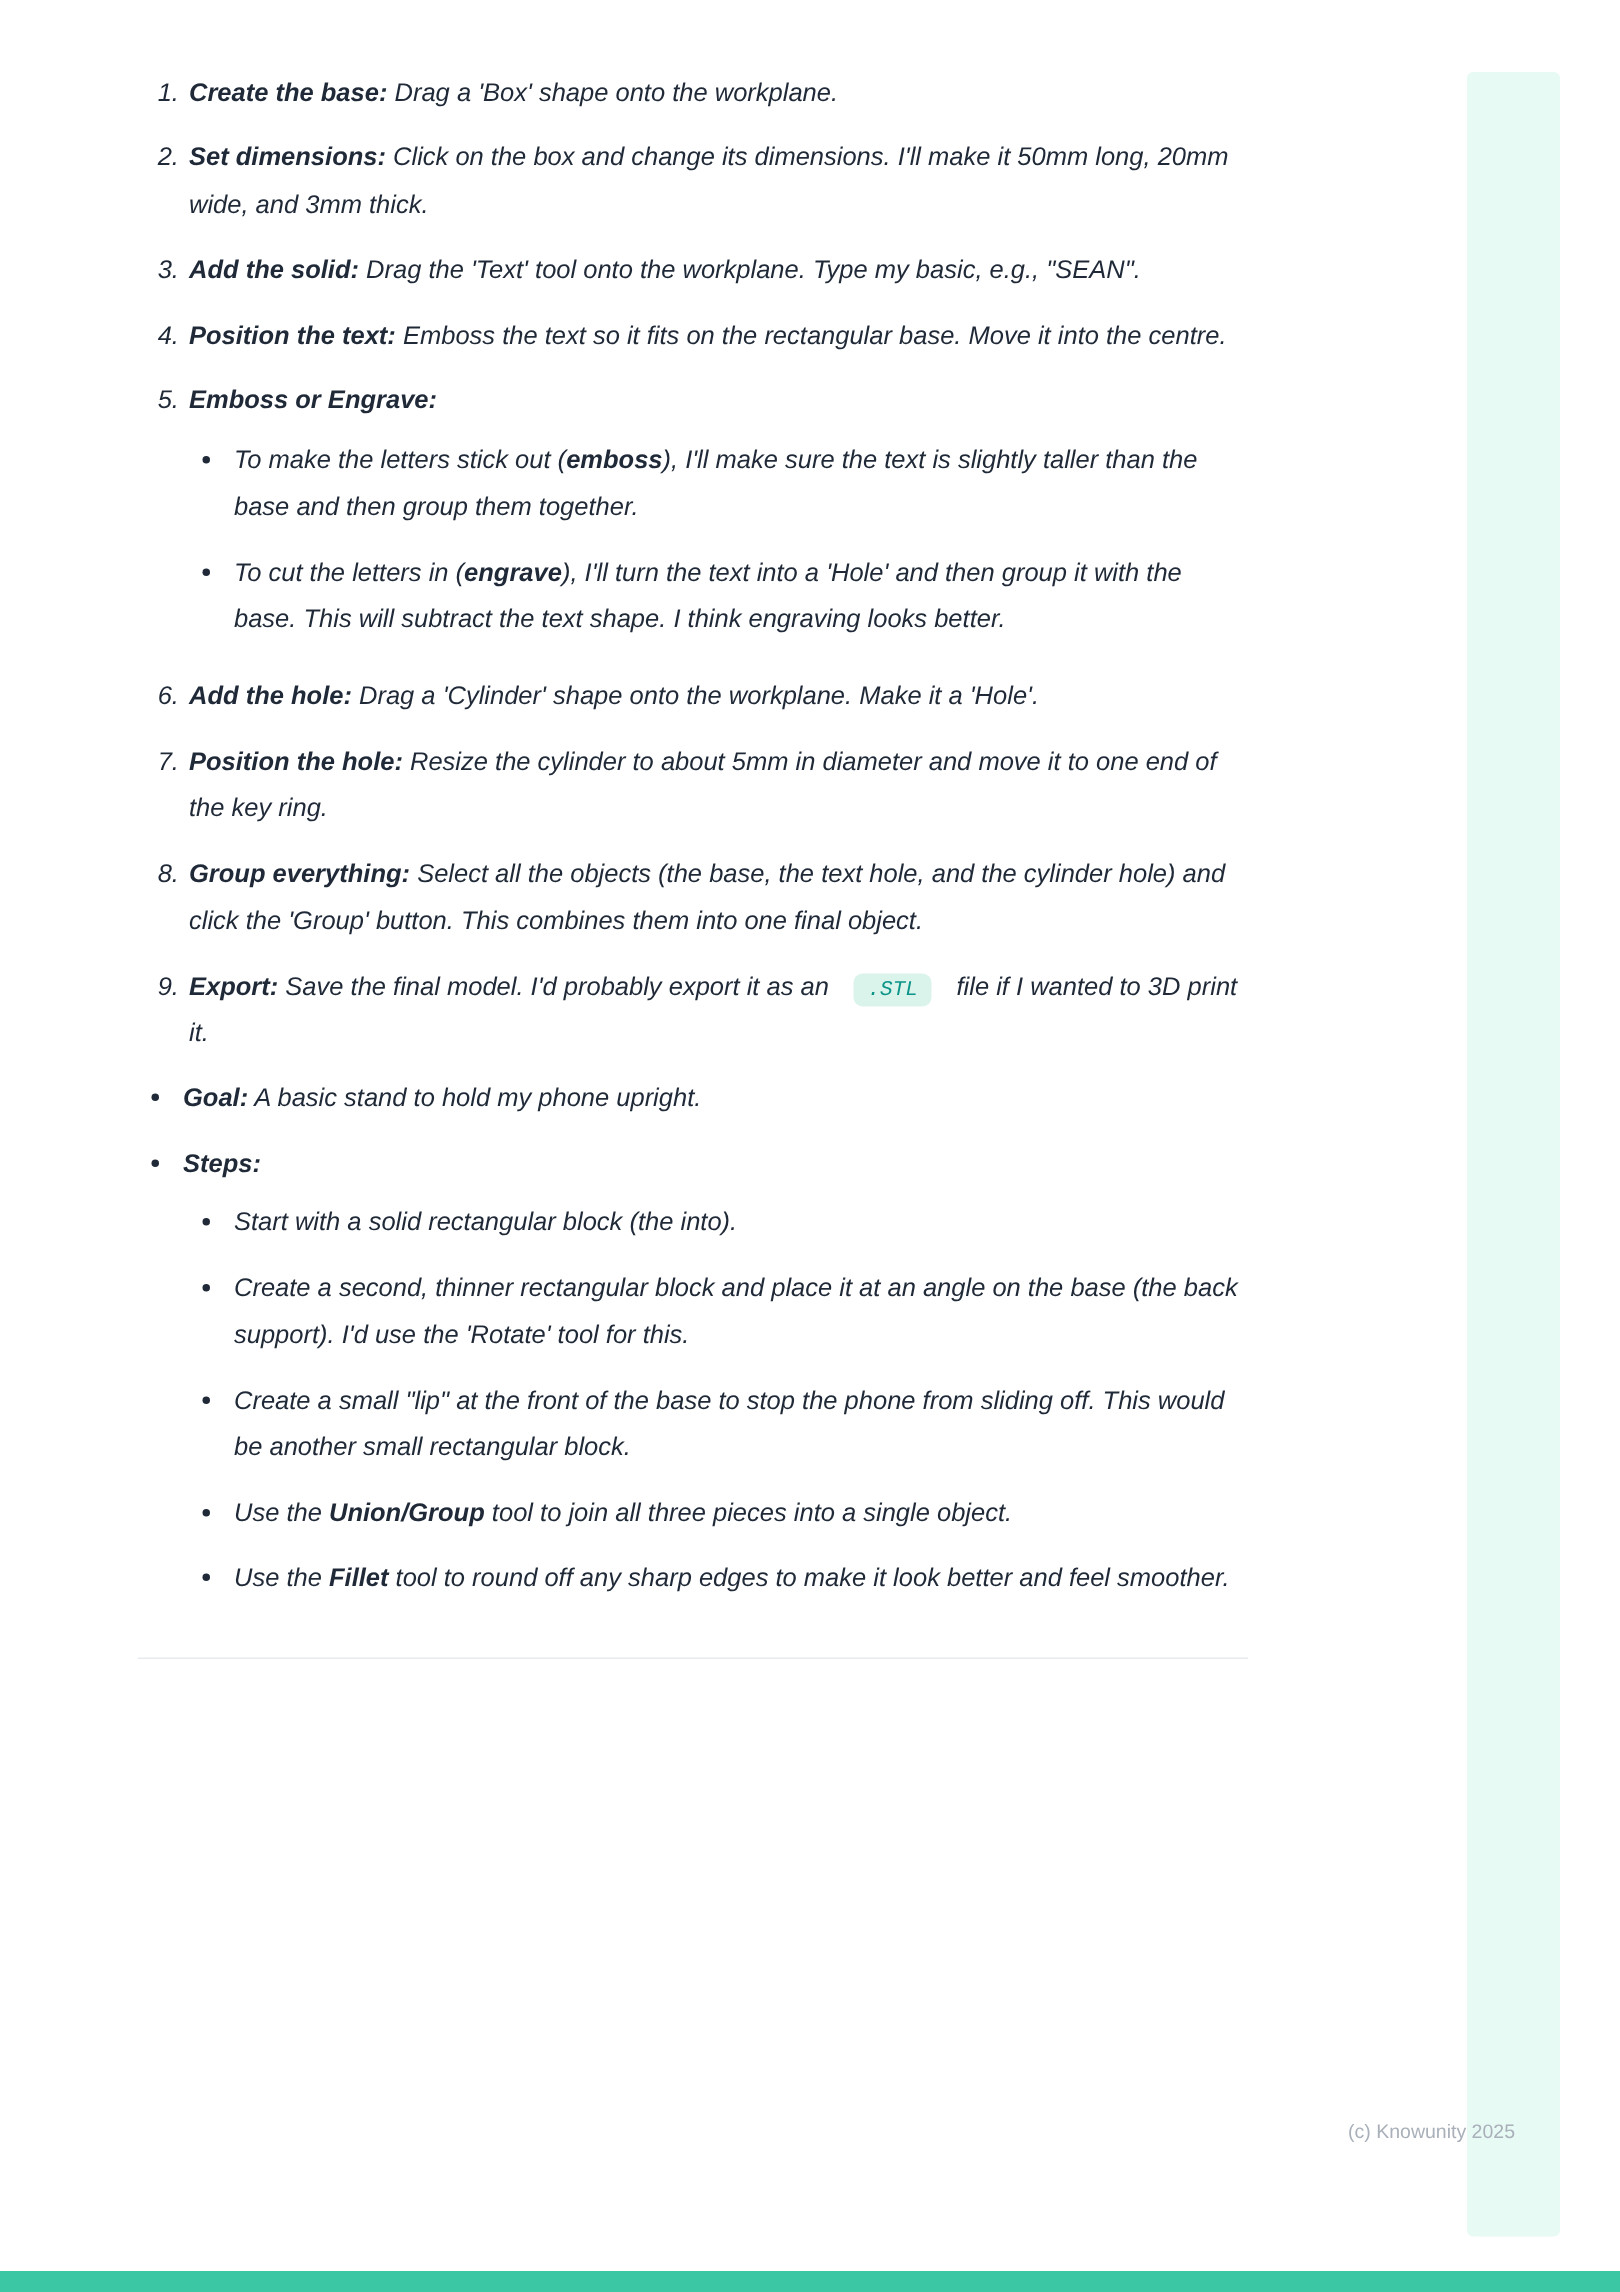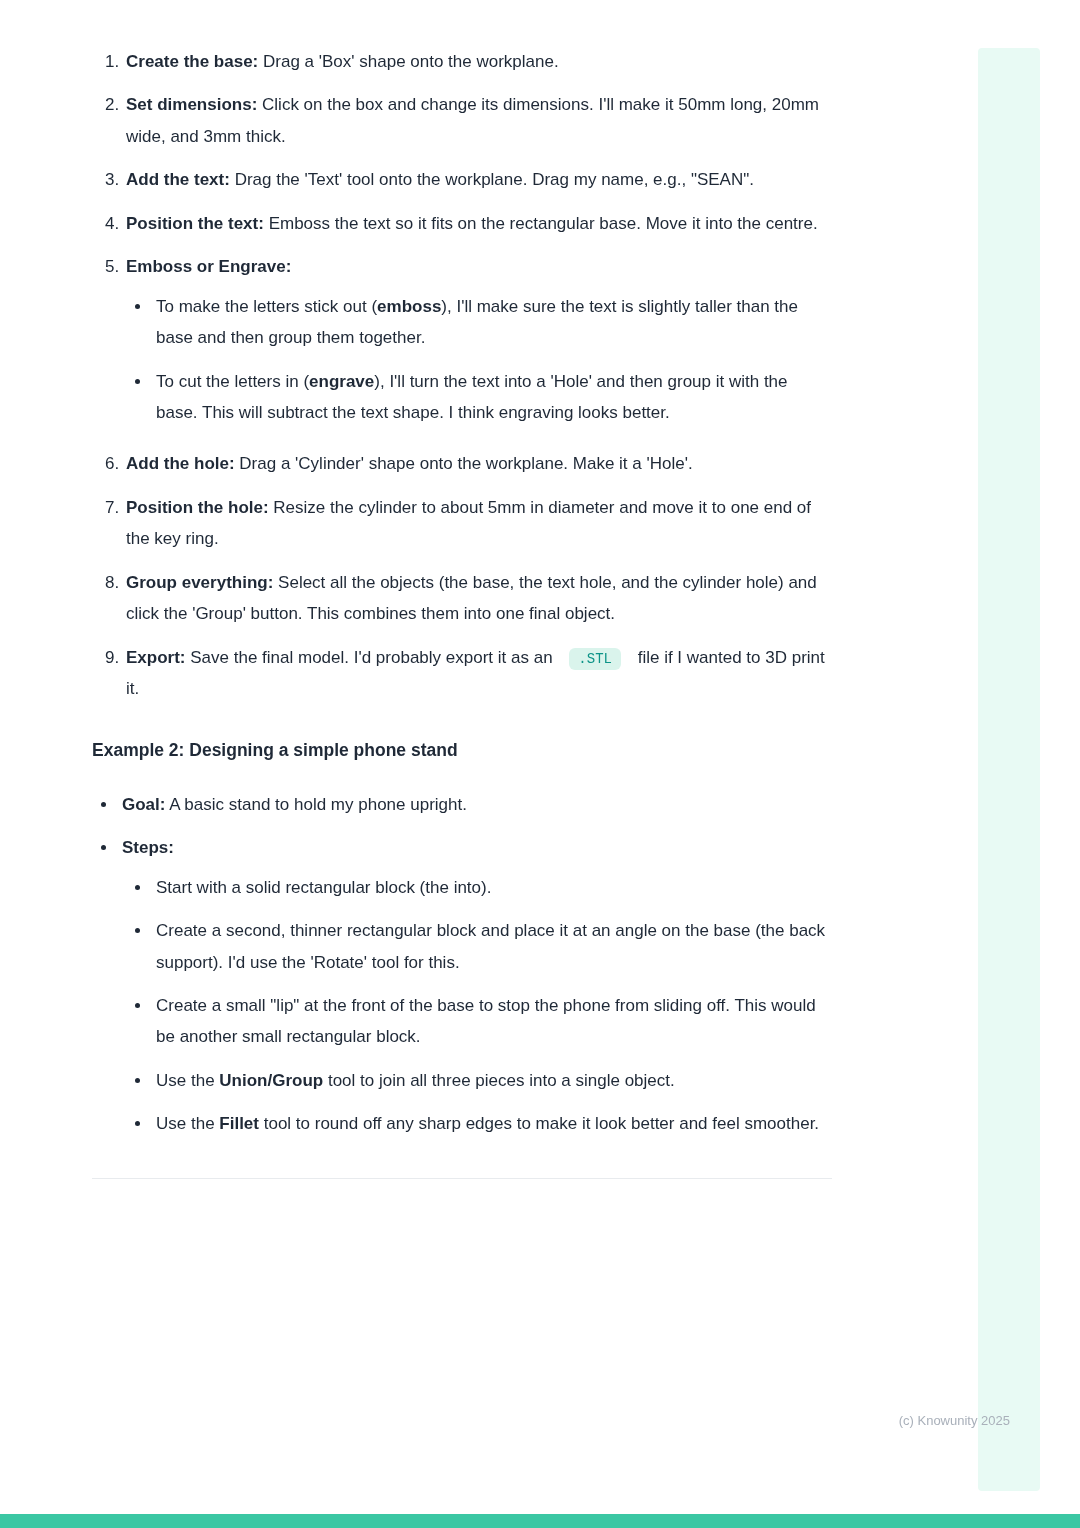--- a/index.html
+++ b/index.html
@@ -22,21 +22,21 @@
   .edge-strip{
     position:absolute;top:48px;right:40px;width:62px;height:1443px;
     background:var(--accent-strip);border-radius:4px;z-index:1;
   }
   .bottom-bar{
     position:absolute;left:0;bottom:0;width:100%;height:14px;
     background:var(--accent-bar);z-index:3;
   }
   .content{
     position:absolute;left:92px;top:46px;width:740px;
-    font-size:17px;line-height:1.85;z-index:2;
+    font-size:17px;line-height:1.85;z-index:2;font-style:italic;
   }
   ol.main{margin:0;padding-left:32px;}
   ol.main>li{margin-bottom:12px;padding-left:2px;}
   .lead{font-weight:bold;}
   .b{font-weight:bold;margin-top:44px;}
   ul.sub{list-style:disc;margin:8px 0 20px;padding-left:26px;}
   ul.sub>li{margin-bottom:12px;padding-left:4px;}
   ul.top{list-style:disc;margin:0;padding-left:26px;}
   ul.top>li{margin-bottom:12px;padding-left:4px;}
   ul.top ul.sub{padding-left:30px;margin-bottom:0;}
@@ -65,22 +65,22 @@
 
 <div class="content">
 
   <ol class="main">
     <li><span class="lead">Create the base:</span>
       <span>Drag a 'Box' shape onto the workplane.</span></li>
 
     <li><span class="lead">Set dimensions:</span>
       <span>Click on the box and change its dimensions. I'll make it 50mm long, 20mm wide, and 3mm thick.</span></li>
 
-    <li><span class="lead">Add the text:</span>
-      <span>Drag the 'Text' tool onto the workplane. Drag my name, e.g., "SEAN".</span></li>
+    <li><span class="lead">Add the solid:</span>
+      <span>Drag the 'Text' tool onto the workplane. Type my basic, e.g., "SEAN".</span></li>
 
     <li><span class="lead">Position the text:</span>
       <span>Emboss the text so it fits on the rectangular base. Move it into the centre.</span></li>
 
     <li><span class="lead">Emboss or Engrave:</span>
       <ul class="sub">
         <li><span>To make the letters stick out (</span><span class="b">emboss</span><span>), I'll make sure the text is slightly taller than the base and then group them together.</span></li>
         <li><span>To cut the letters in (</span><span class="b">engrave</span><span>), I'll turn the text into a 'Hole' and then group it with the base. This will subtract the text shape. I think engraving looks better.</span></li>
       </ul>
     </li>
@@ -93,21 +93,20 @@
 
     <li><span class="lead">Group everything:</span>
       <span>Select all the objects (the base, the text hole, and the cylinder hole) and click the 'Group' button. This combines them into one final object.</span></li>
 
     <li><span class="lead">Export:</span>
       <span>Save the final model. I'd probably export it as an</span>
       <span class="chip">.STL</span>
       <span>file if I wanted to 3D print it.</span></li>
   </ol>
 
-  <h3 class="example">Example 2: Designing a simple phone stand</h3>
 
   <ul class="top">
     <li><span class="lead">Goal:</span>
       <span>A basic stand to hold my phone upright.</span></li>
 
     <li><span class="lead">Steps:</span>
       <ul class="sub">
         <li><span>Start with a solid rectangular block (the into).</span><span class="b"></span><span></span></li>
         <li><span>Create a second, thinner rectangular block and place it at an angle on the base (the back support). I'd use the 'Rotate' tool for this.</span><span class="b"></span><span></span></li>
         <li><span>Create a small "lip" at the front of the base to stop the phone from sliding off. This would be another small rectangular block.</span><span class="b"></span><span></span></li>

